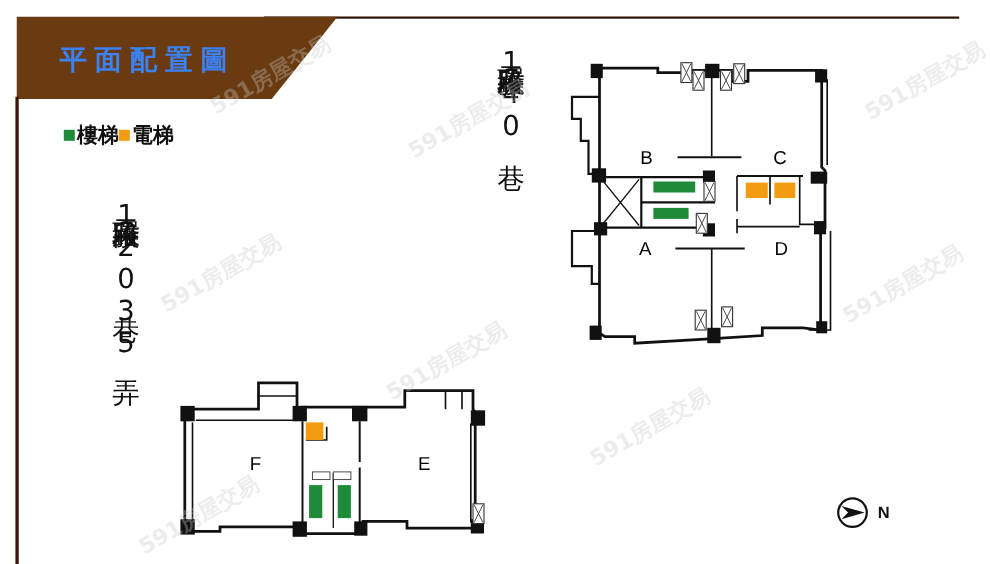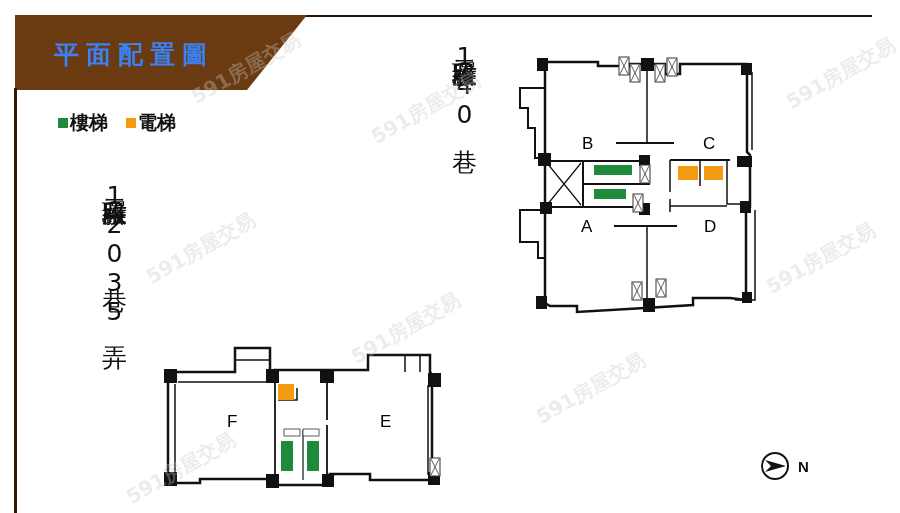--- a/index.html
+++ b/index.html
@@ -3,21 +3,21 @@
 <meta charset="utf-8">
 <style>
   html, body { margin:0; padding:0; }
   body { width:900px; height:513px; background:#ffffff; position:relative; overflow:hidden;
          font-family:"DejaVu Sans","Liberation Sans",sans-serif; }
   .header-line { position:absolute; left:240px; top:15px; width:632px; height:2px; background:#2b1406; }
   .header-tab { position:absolute; left:15px; top:15px; width:292px; height:75px; }
   .title { position:absolute; left:54px; top:38px; color:#3b82f6; font-size:25px; letter-spacing:7px;
            font-weight:bold; font-family:Liberation Sans, sans-serif; }
   .left-rule { position:absolute; left:14px; top:88px; width:3px; height:425px; background:#3a1608; }
-  .legend { position:absolute; left:58px; top:110px; display:flex; gap:18px; font-size:19px; color:#111; font-weight:bold; }
+  .legend { position:absolute; left:58px; top:110px; display:flex; font-size:19px; color:#111; font-weight:bold; }
   .legend-item { display:flex; align-items:center; }
   .swatch { width:10px; height:10px; display:inline-block; margin-right:2px; }
   .street { position:absolute; font-size:25px; color:#111; writing-mode:vertical-rl; text-orientation:upright;
             letter-spacing:0px; line-height:1; font-family:"DejaVu Sans","Liberation Sans",sans-serif; }
   .street-upper { left:452px; top:42px; }
   .street-lower { left:102px; top:181px; }
   .plan { position:absolute; left:0; top:0; }
   .watermark { position:absolute; color:rgba(200,200,200,0.35); font-size:20px; transform:rotate(-30deg);
                font-weight:bold; pointer-events:none; white-space:nowrap; }
   .compass { position:absolute; left:760px; top:451px; display:flex; align-items:center; gap:8px; }

